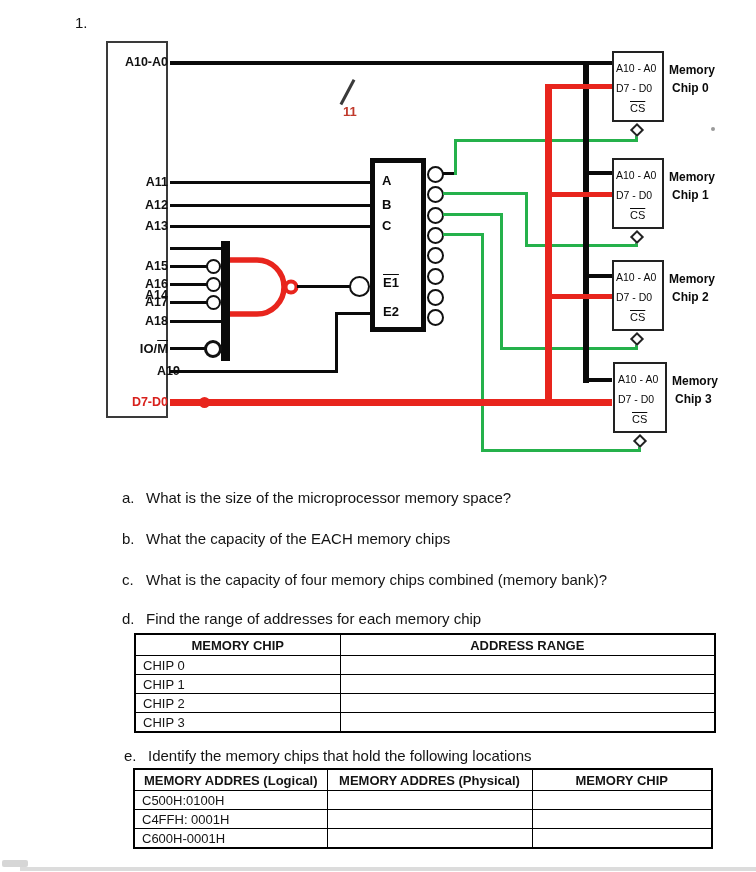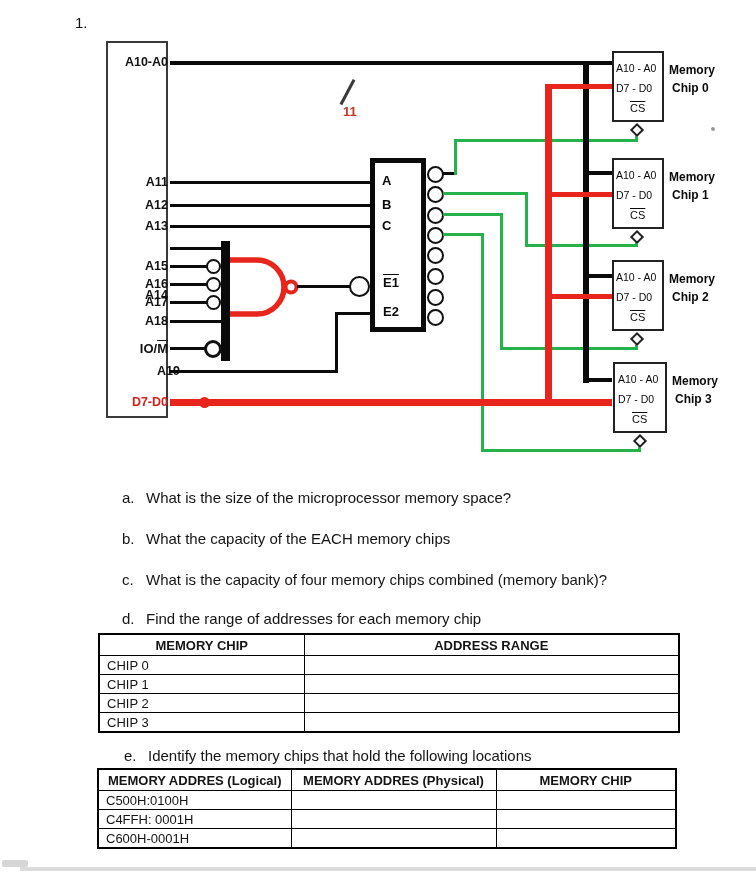--- a/index.html
+++ b/index.html
@@ -19,21 +19,21 @@
   .title-txt{position:absolute;left:100px;top:14px;font-size:15px;}
   .pin{position:absolute;left:108px;width:60px;text-align:right;font-size:12.5px;font-weight:700;color:#111;}
   .pin.redtxt{color:#d8211c;}
   .declbl{position:absolute;font-size:13px;font-weight:700;color:#0a0a0a;}
   .chiplbl{position:absolute;font-size:10.5px;font-weight:400;color:#0a0a0a;white-space:nowrap;}
   .chipname{position:absolute;font-size:12px;font-weight:700;color:#0a0a0a;white-space:nowrap;}
   .buswidth{position:absolute;left:343px;top:33px;font-size:13px;font-weight:700;color:#c0392b;margin-top:41px;}
   .slash{position:absolute;left:346px;top:48px;width:2.5px;height:28px;background:#3a3a3a;transform:rotate(28deg);}
   .q-label{position:absolute;font-size:15px;color:#141414;}
   .q-text{position:absolute;font-size:15px;color:#141414;white-space:nowrap;}
-  table.anstab{position:absolute;border-collapse:collapse;table-layout:fixed;background:#fff;}
+  table.anstab{position:absolute;border-collapse:collapse;table-layout:fixed;background:#fff;margin-left:36px;}
   table.anstab th, table.anstab td{border:1px solid #000;font-size:13px;padding:0 0 0 7px;
       height:18px;overflow:hidden;white-space:nowrap;}
   table.anstab th{font-weight:700;text-align:center;padding:0;height:20px;}
   table.anstab{border:2px solid #000;}
   .artifact{position:absolute;background:#d6d6d6;}
 </style>
 </head>
 <body>
 
 <div class="page">

